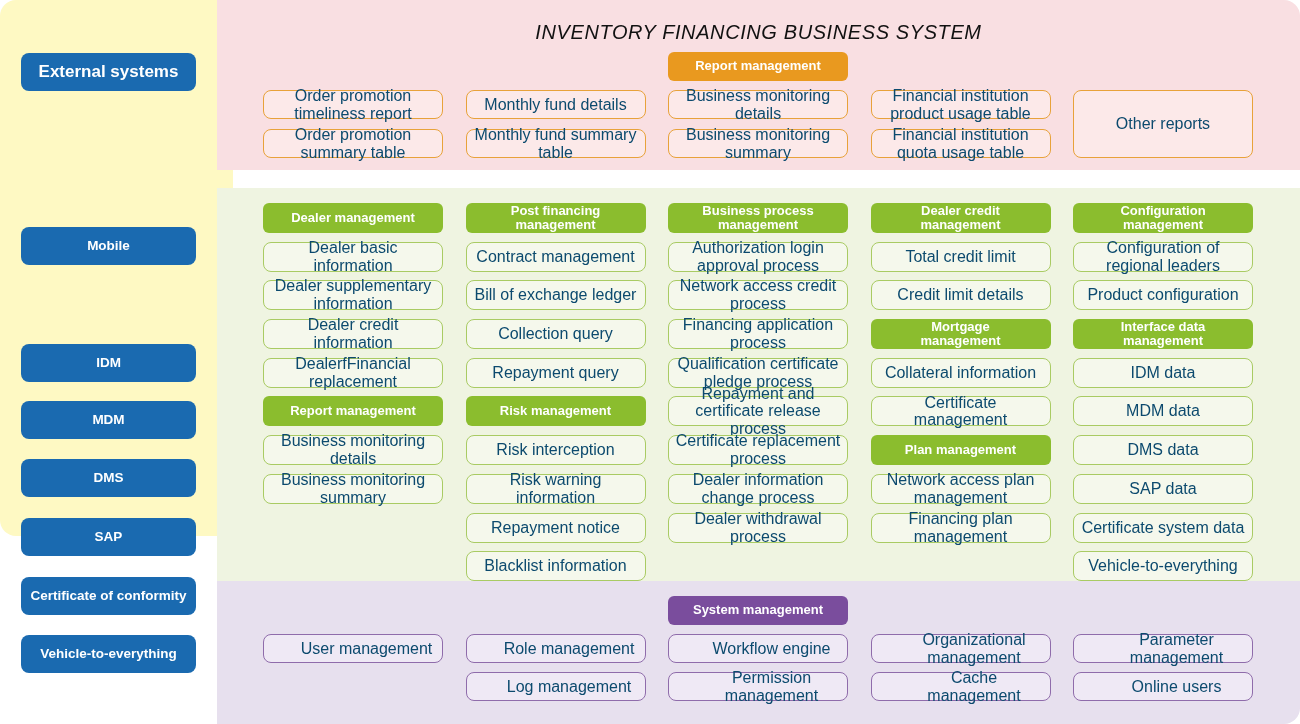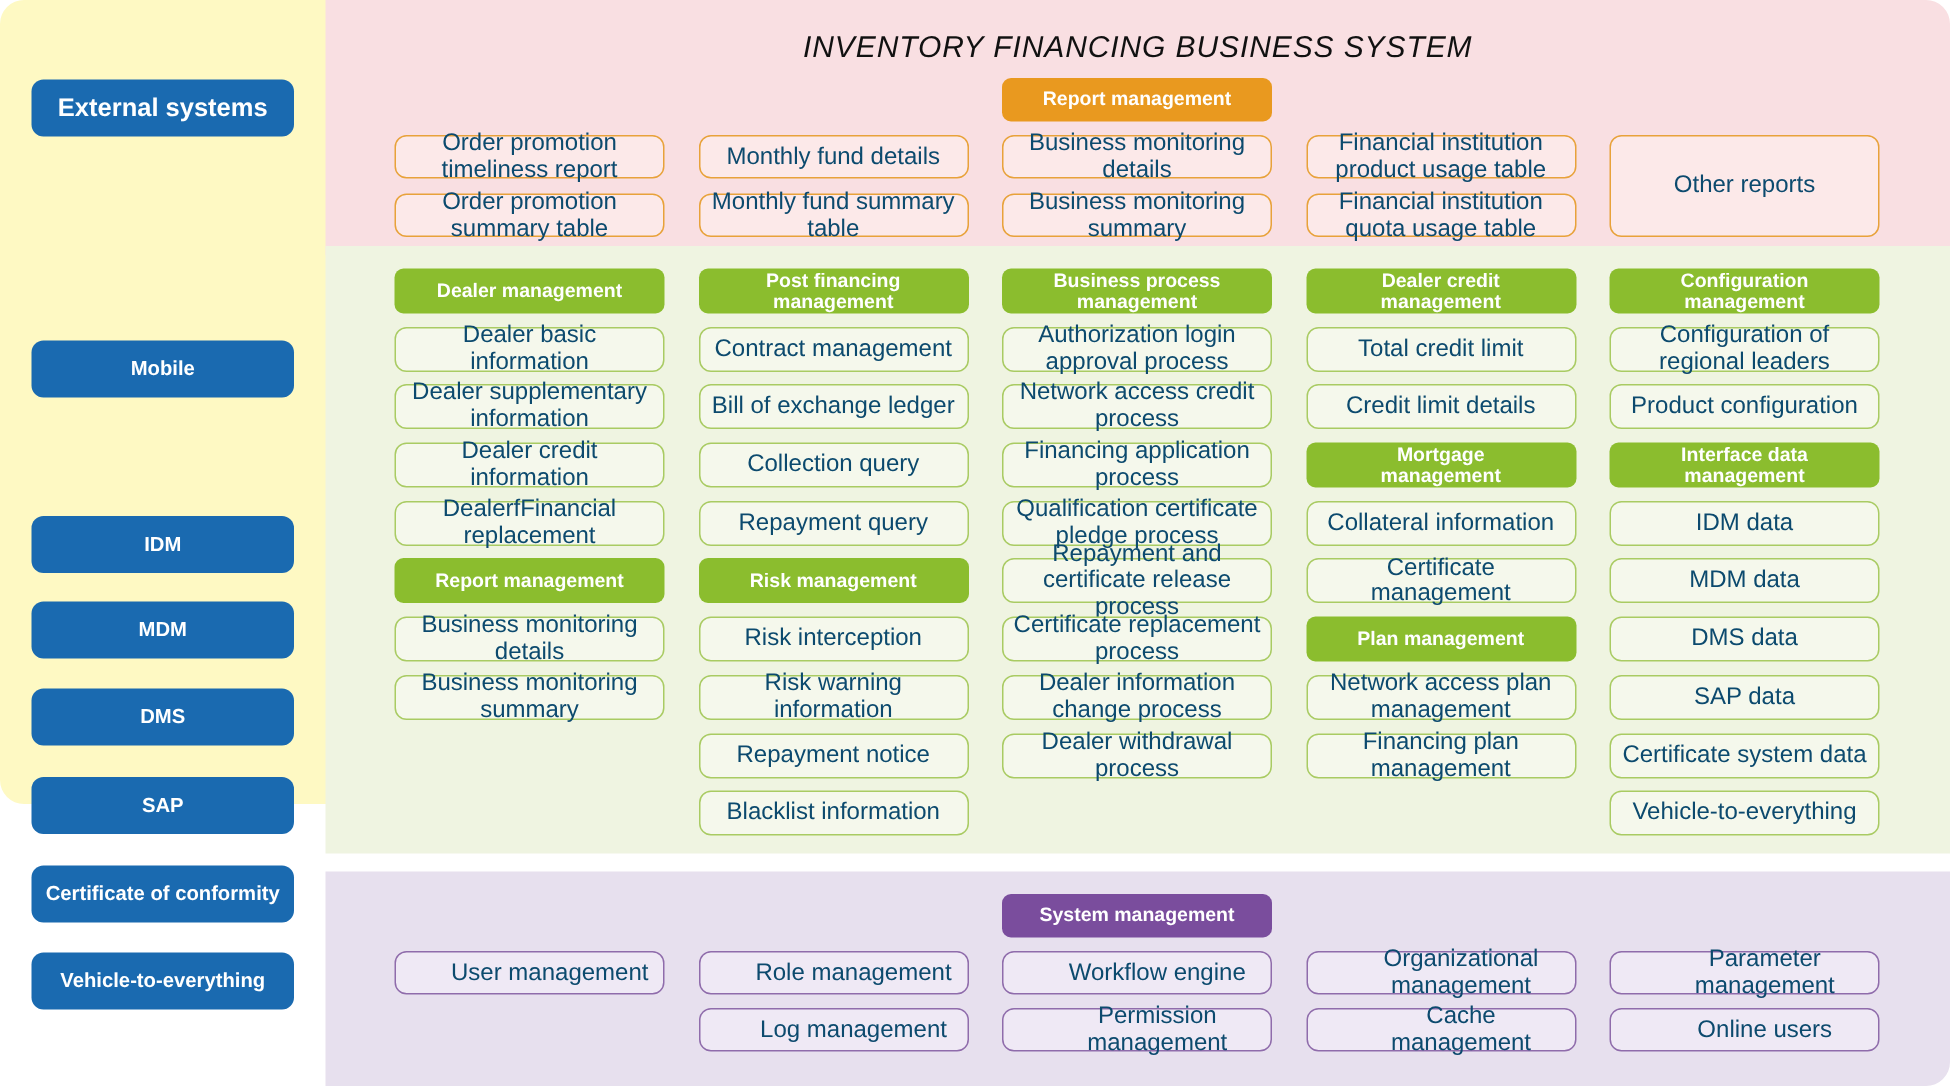--- a/index.html
+++ b/index.html
@@ -16,21 +16,21 @@
     position:absolute; left:21px; width:175px; height:38px;
     background:#1a6ab0; border-radius:8px; color:#ffffff;
     display:flex; align-items:center; justify-content:center;
     font-size:13.5px; font-weight:bold; text-align:center; line-height:1.1;
   }
   .side-btn.big { font-size:17px; }
   
   .main { position:absolute; left:217px; top:0; width:1083px; height:724px; }
   .section { position:absolute; left:0; width:1083px; }
   .sec-pink   { top:0;    height:170px; background:#f9dfe2; border-radius:0 16px 0 0; }
-  .sec-green  { top:164px; height:405px; background:#eff4e1; }
+  .sec-green  { top:188px; height:405px; background:#eff4e1; }
   .sec-purple { top:581px; height:143px; background:#e7e0ee; border-radius:0 0 16px 0; }
   .title {
     position:absolute; top:21px; left:0; width:100%; text-align:center;
     font-size:20px; letter-spacing:0.6px; color:#111111; font-weight:normal;font-style:italic;
   }
   .cols { position:absolute; left:46px; display:flex; gap:22.5px; }
   .col  { width:180px; display:flex; flex-direction:column; }
   .pink-cols   { top:52px; }
   .green-cols  { top:15px; }
   .purple-cols { top:15px; }

